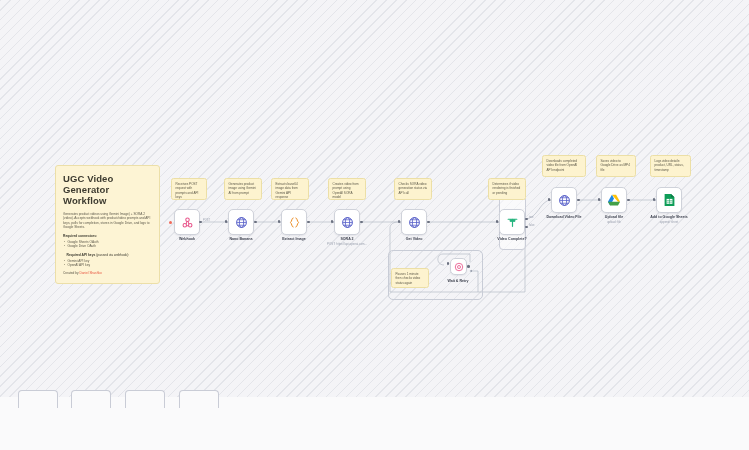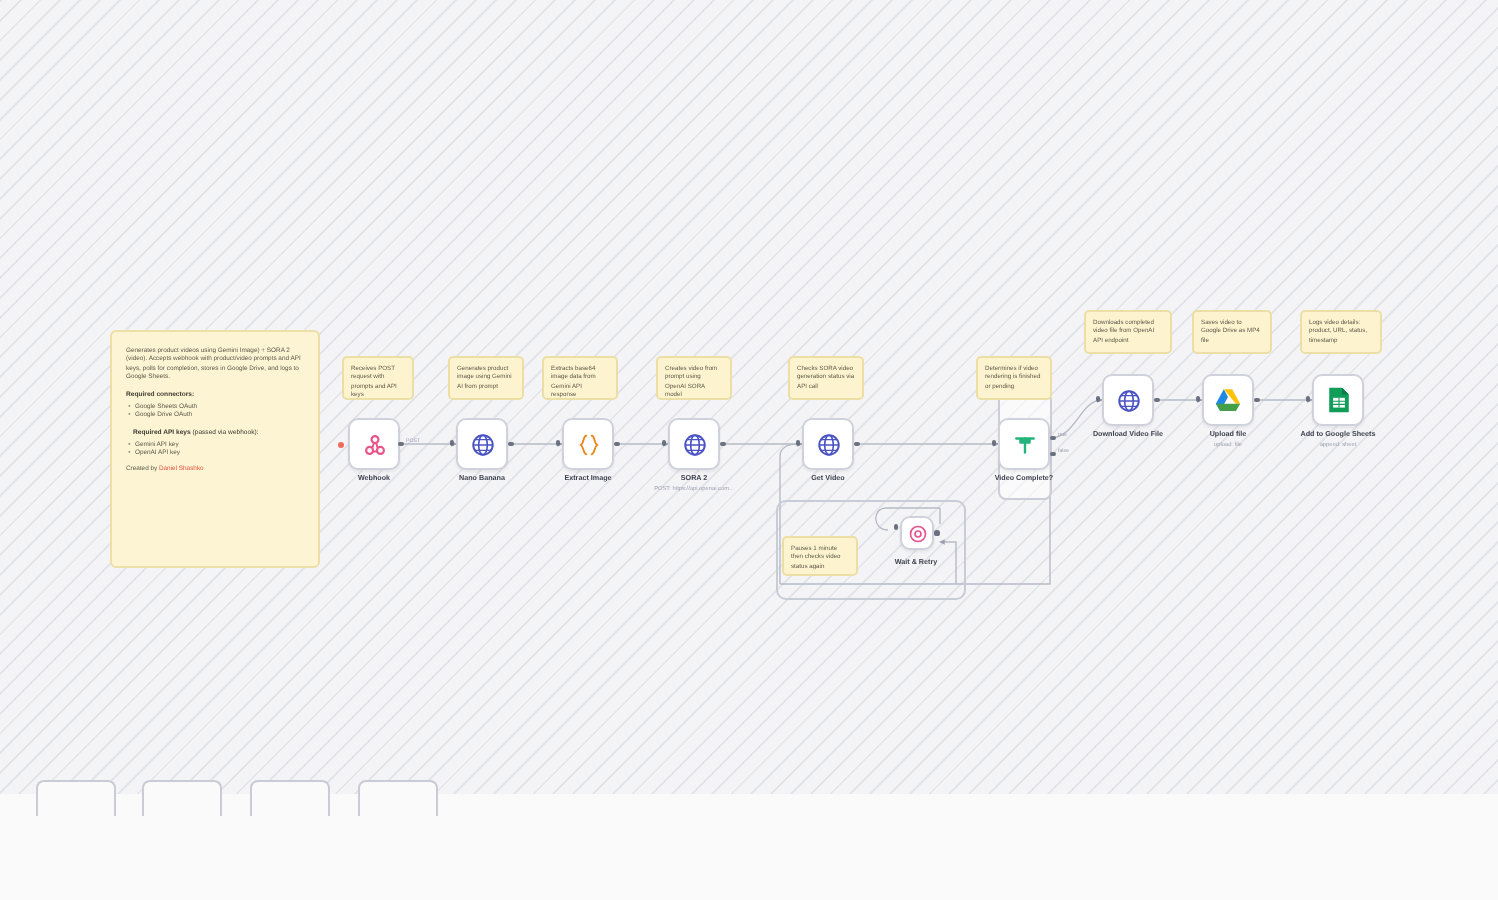--- a/index.html
+++ b/index.html
@@ -153,20 +153,21 @@
     <path d="M390,292 L390,228"></path>
     <path d="M390,228 C390,224 394,222 398,222"></path>
     <path d="M478,292 L390,292"></path>
   </g>
 </svg>
 
 <div class="loop-box" style="left:388px;top:250px;width:95px;height:50px;"></div>
 <div class="sel-box" style="left:499px;top:196px;width:27px;height:54px;border-color:#cbced8;"></div>
 
 <div class="sticky doc-note">
+  <div class="doc-title">UGC Video Generator Workflow</div>
   <div class="doc-desc">Generates product videos using Gemini Image) + SORA 2 (video). Accepts webhook with product/video prompts and API keys, polls for completion, stores in Google Drive, and logs to Google Sheets.</div>
   <div class="doc-h">Required connectors:</div>
   <ul class="doc-ul">
     <li>Google Sheets OAuth</li>
     <li>Google Drive OAuth</li>
   </ul>
   <div class="doc-h doc-sub">
     <span>Required API keys</span><span class="muted"> (passed via webhook):</span>
   </div>
   <ul class="doc-ul">

